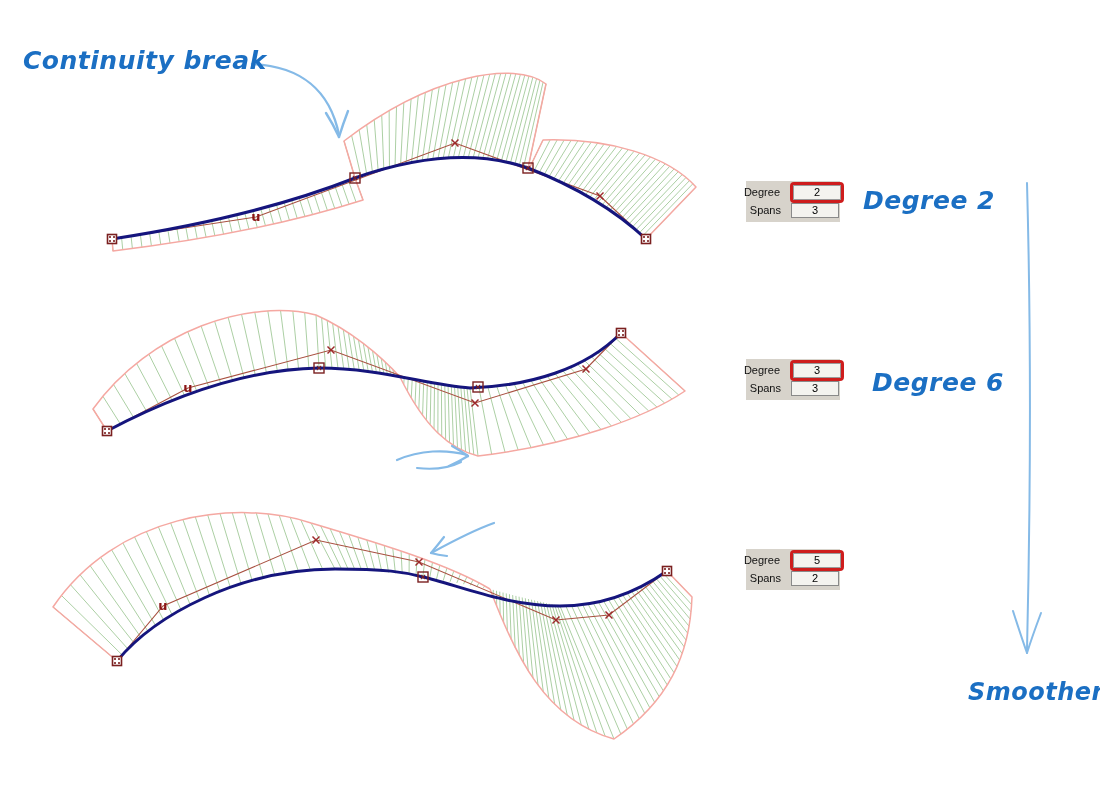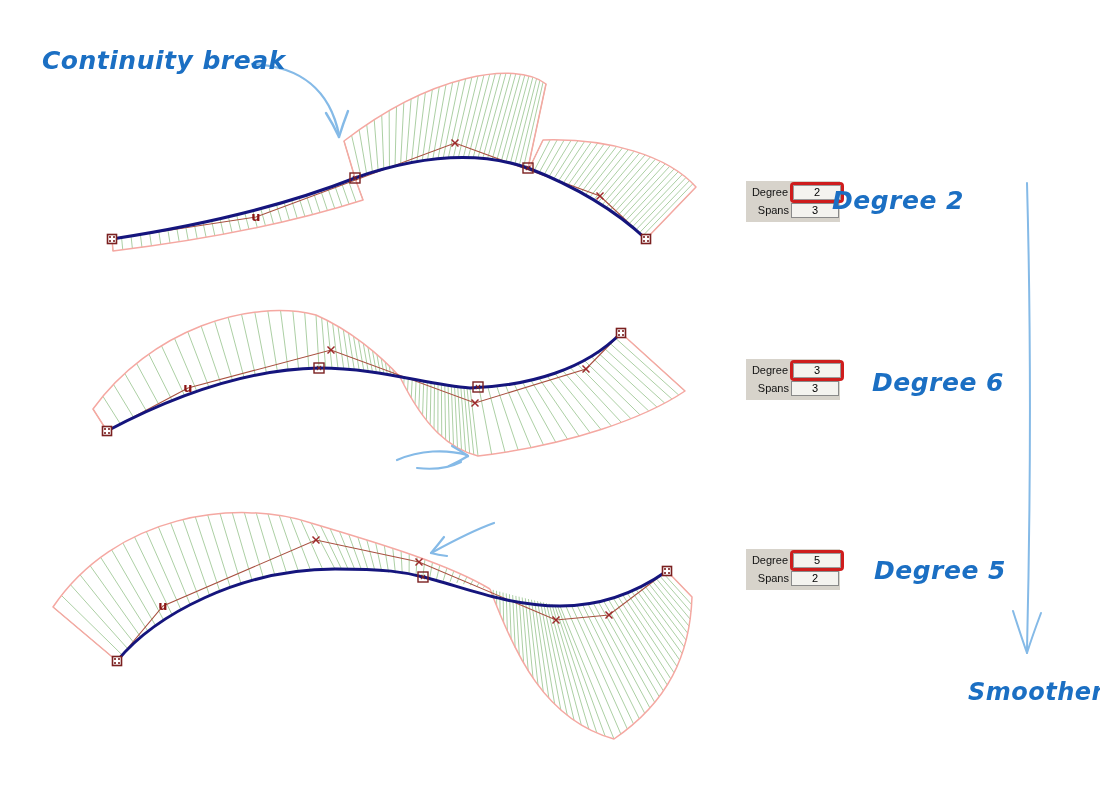--- a/index.html
+++ b/index.html
@@ -1,31 +1,31 @@
 <!DOCTYPE html>
 <html><head>
 <meta charset="utf-8">
 <style>
   html,body{margin:0;padding:0;background:#fff;}
   body{font-family:"Liberation Sans",sans-serif;}
   .canvas{position:relative;width:1100px;height:808px;background:#ffffff;overflow:hidden;}
   svg.draw{position:absolute;left:0;top:0;}
   .hw{position:absolute;font-family:"DejaVu Sans",sans-serif;font-style:italic;font-weight:bold;
       color:#1b6fc3;white-space:nowrap;letter-spacing:0.5px;}
-  #lbl-continuity{left:42px;top:46px;font-size:25px;}
+  #lbl-continuity{left:23px;top:46px;font-size:25px;}
   .caption{font-size:25px;}
-  #cap-0{left:832px;top:186px;}
+  #cap-0{left:863px;top:186px;}
   #cap-1{left:872px;top:368px;}
   #cap-2{left:874px;top:556px;}
   #lbl-smoother{left:968px;top:678px;font-size:24px;}
   .panel{position:absolute;left:746px;width:94px;height:41px;background:#d7d3cb;
          box-sizing:border-box;padding-top:3px;}
   #panel-0{top:181px;} #panel-1{top:359px;} #panel-2{top:549px;}
   .prow{display:flex;align-items:center;justify-content:flex-end;height:16px;margin-bottom:2px;}
-  .plabel{font-size:11px;color:#111;margin-right:2px;line-height:16px;}
+  .plabel{font-size:11px;color:#111;margin-right:10px;line-height:16px;}
   .pinput{display:inline-block;width:46px;height:13px;line-height:13px;text-align:center;
           font-size:11px;background:#f4f3ef;border:1px solid #8a8a8a;color:#000;}
   .red-box{display:inline-flex;border:3px solid #ce1d1d;border-radius:4px;margin-right:-4px;
            background:#f4f3ef;}
   .red-box .pinput{border:1px solid #9a9a9a;}
   .prow.spans .pinput{margin-right:1px;}
 </style>
 </head>
 <body>
 
@@ -495,16 +495,15 @@
       <span class="plabel">Degree</span>
       <span class="red-box">
           <span class="pinput">5</span>
         </span>
     </div>
     <div class="prow spans">
       <span class="plabel">Spans</span>
       <span class="pinput">2</span>
     </div>
   </div>
-  <div class="hw caption" id="cap-2">Degree 5</div>
 
   <div class="hw" id="lbl-smoother">Smoother</div>
 </div>
 
 </body></html>

